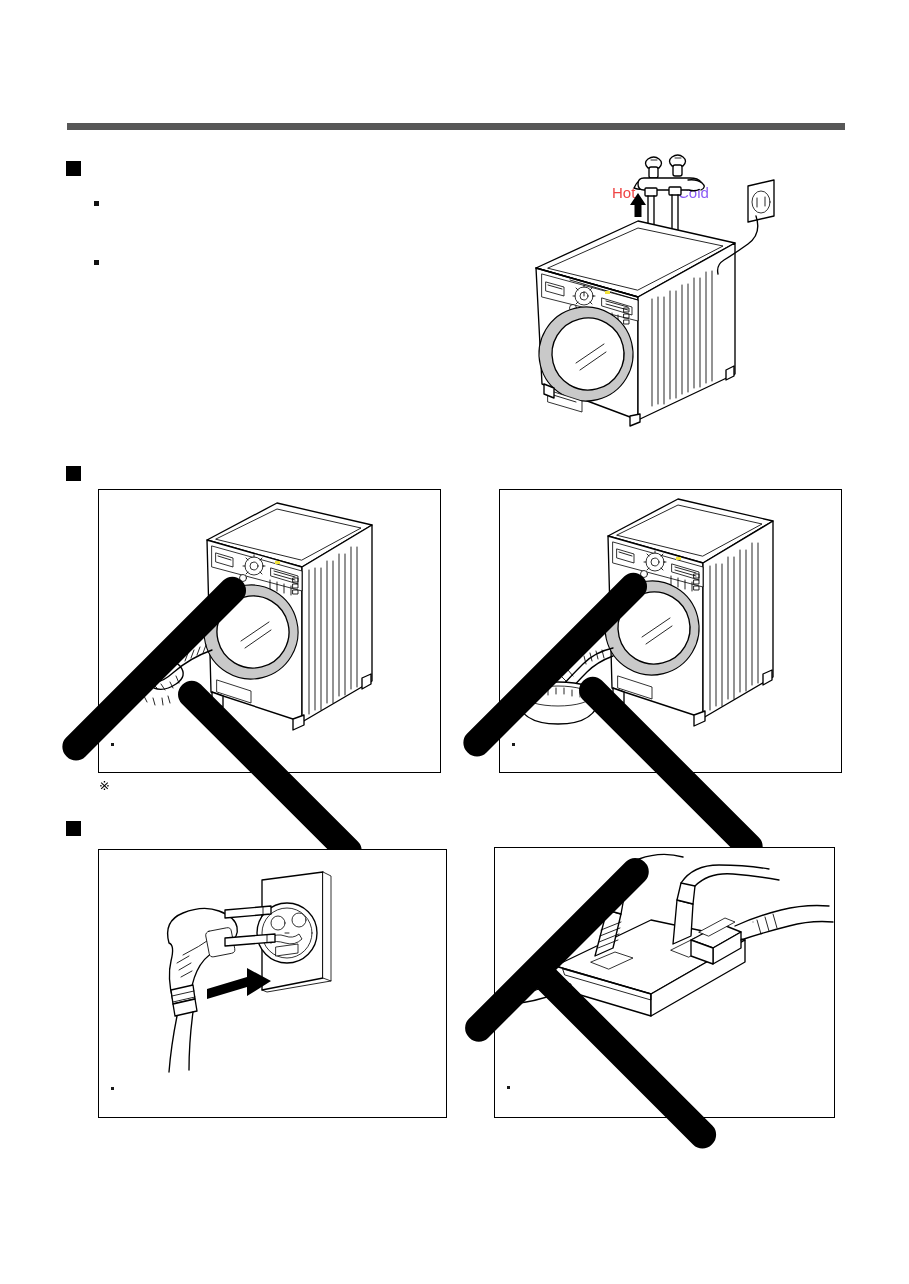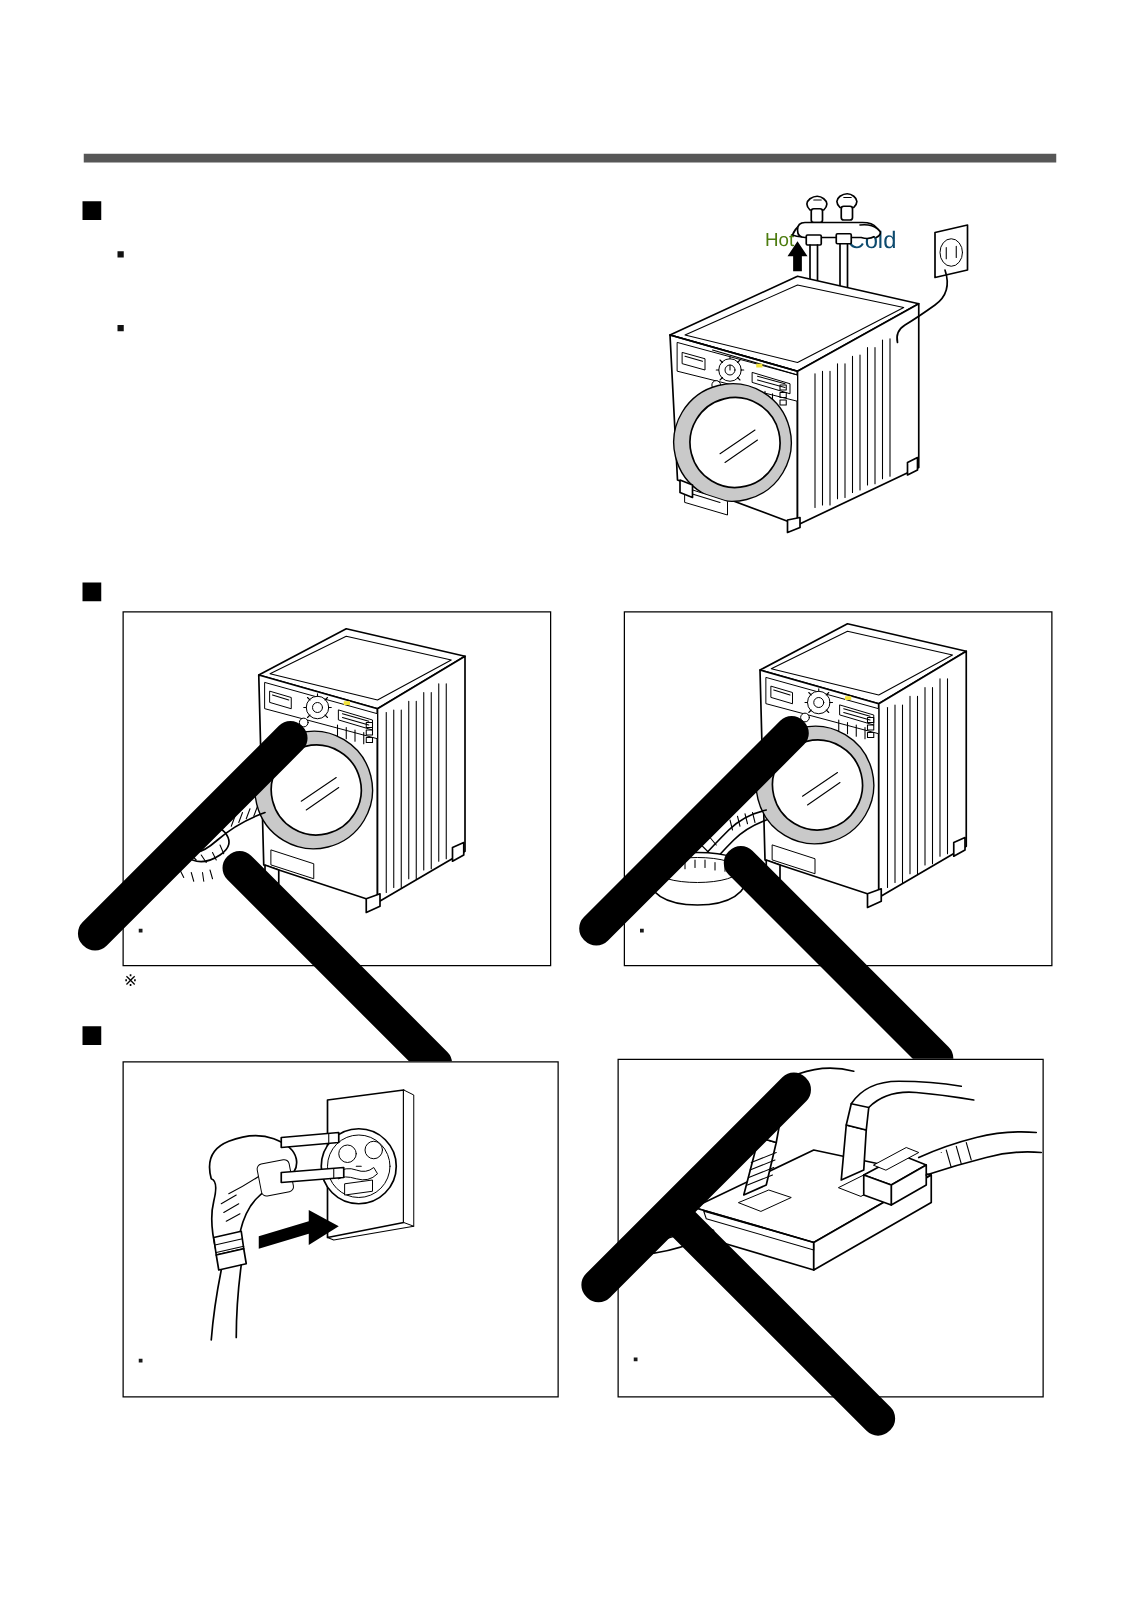--- a/index.html
+++ b/index.html
@@ -42,22 +42,22 @@
   .bxA{left:98px;top:489px;width:343px;height:284px;}
   .bxB{left:499px;top:489px;width:343px;height:284px;}
   .bxC{left:98px;top:849px;width:349px;height:269px;}
   .bxD{left:494px;top:847px;width:341px;height:271px;}
 
   
   .ill{position:absolute;}
   .topill{left:520px;top:158px;width:268px;height:288px;}
 
   
-  .hotlbl{position:absolute;left:612px;top:184px;font-size:15px;line-height:17px;color:#4d7c0f;}
-  .coldlbl{position:absolute;left:678px;top:184px;font-size:19px;line-height:17px;color:#0c4a6e;}
+  .hotlbl{position:absolute;left:612px;top:184px;font-size:15px;line-height:17px;color:#ef4444;}
+  .coldlbl{position:absolute;left:678px;top:184px;font-size:15px;line-height:17px;color:#8b5cf6;}
 
   svg{display:block;overflow:visible;}
   .ln{fill:none;stroke:#000;stroke-width:1.35;stroke-linejoin:round;stroke-linecap:round;}
   .lnT{fill:none;stroke:#000;stroke-width:0.85;stroke-linejoin:round;stroke-linecap:round;}
   .lnF{fill:#fff;stroke:#000;stroke-width:1.35;stroke-linejoin:round;stroke-linecap:round;}
   .lnFt{fill:#fff;stroke:#000;stroke-width:0.8;stroke-linejoin:round;stroke-linecap:round;}
   .gry{fill:#c9c9c9;stroke:#000;stroke-width:1.1;}
   .blk{fill:#000;}
   .ylw{fill:#f2e23a;stroke:none;}
   .xmark{fill:#000;}

